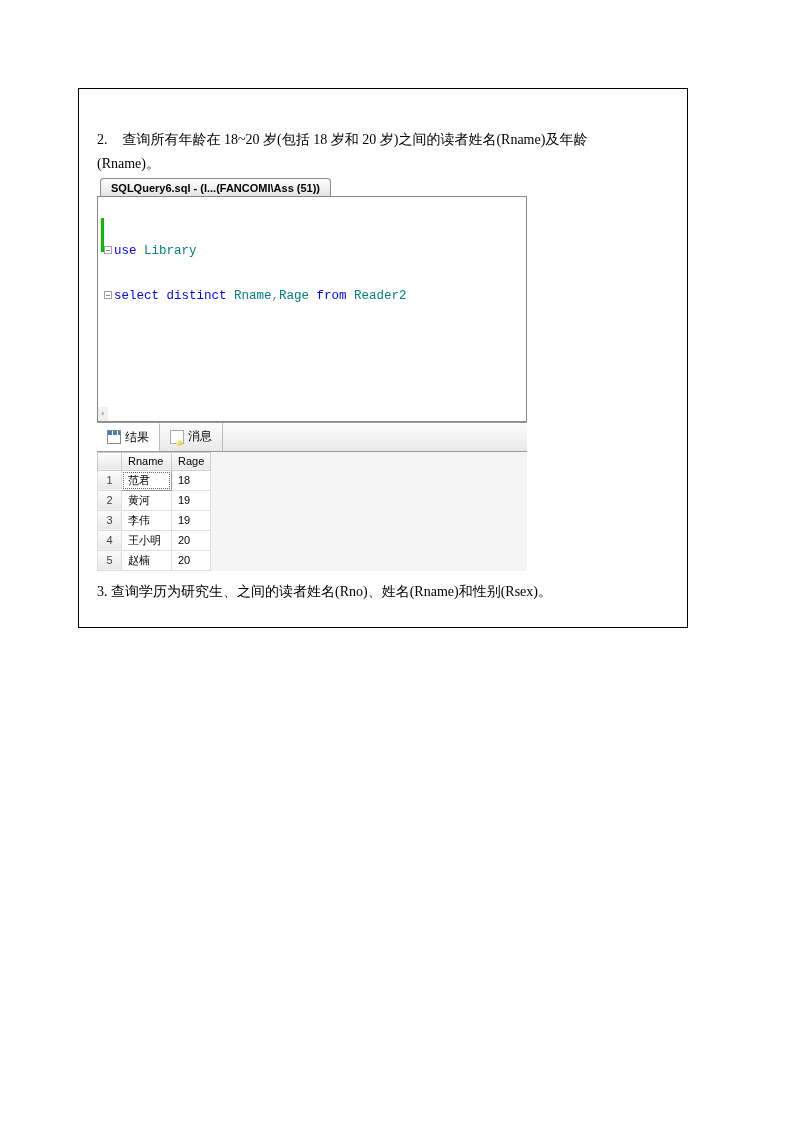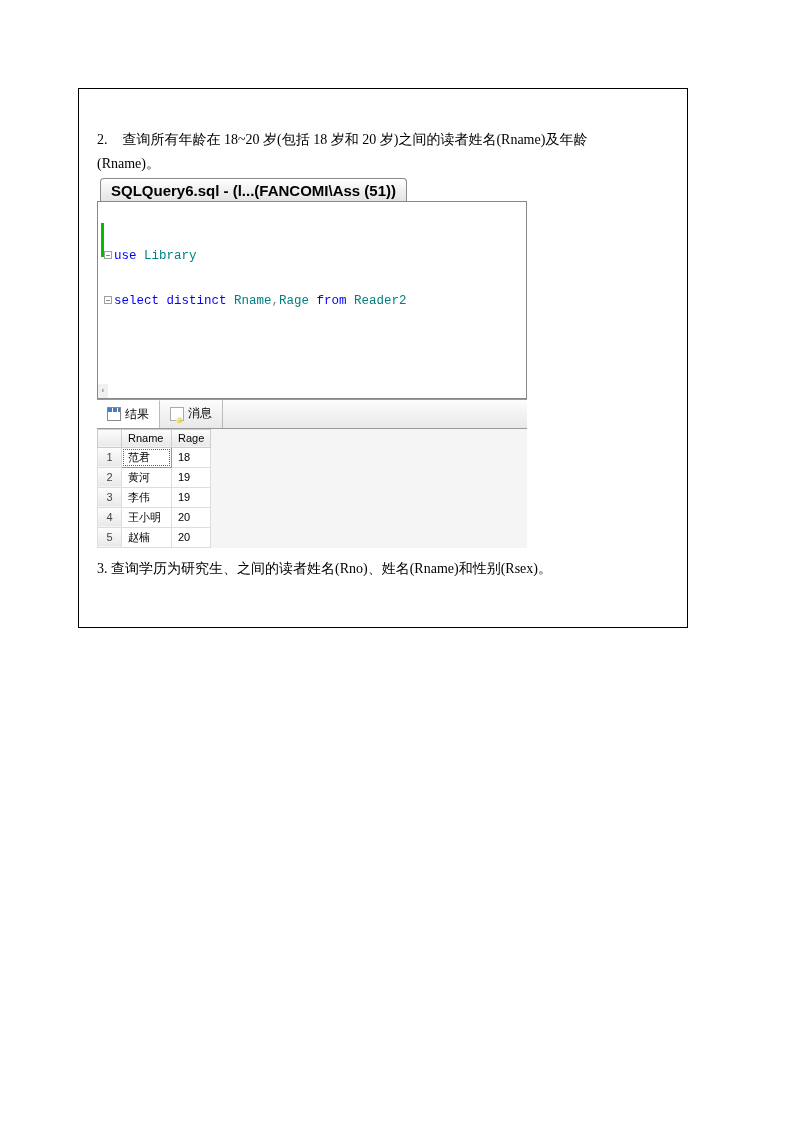--- a/index.html
+++ b/index.html
@@ -38,31 +38,31 @@
       margin-top: 2px;
       width: 430px;
     }
     .editor-tab {
       background: linear-gradient(to bottom, #ffffff 0%, #f0f0f0 50%, #e2e2e2 100%);
       border: 1px solid #8b8b8b;
       border-bottom: none;
       border-radius: 4px 4px 0 0;
       padding: 3px 10px;
       font-family: "Microsoft YaHei", sans-serif;
-      font-size: 15px;
+      font-size: 11px;
       font-weight: bold;
       display: inline-block;
       color: #000;
       margin-left: 3px;
     }
     .editor-body {
       border: 1px solid #888;
       border-top: 1px solid #888;
       background: #fff;
-      height: 198px;
+      height: 226px;
       position: relative;
       font-family: Consolas, "Courier New", monospace;
       font-size: 12.5px;
       padding: 4px 6px;
       overflow: hidden;
       white-space: pre;
       margin-top: -1px;
     }
     .fold-marker {
       border: 1px solid #a0a0a0;

